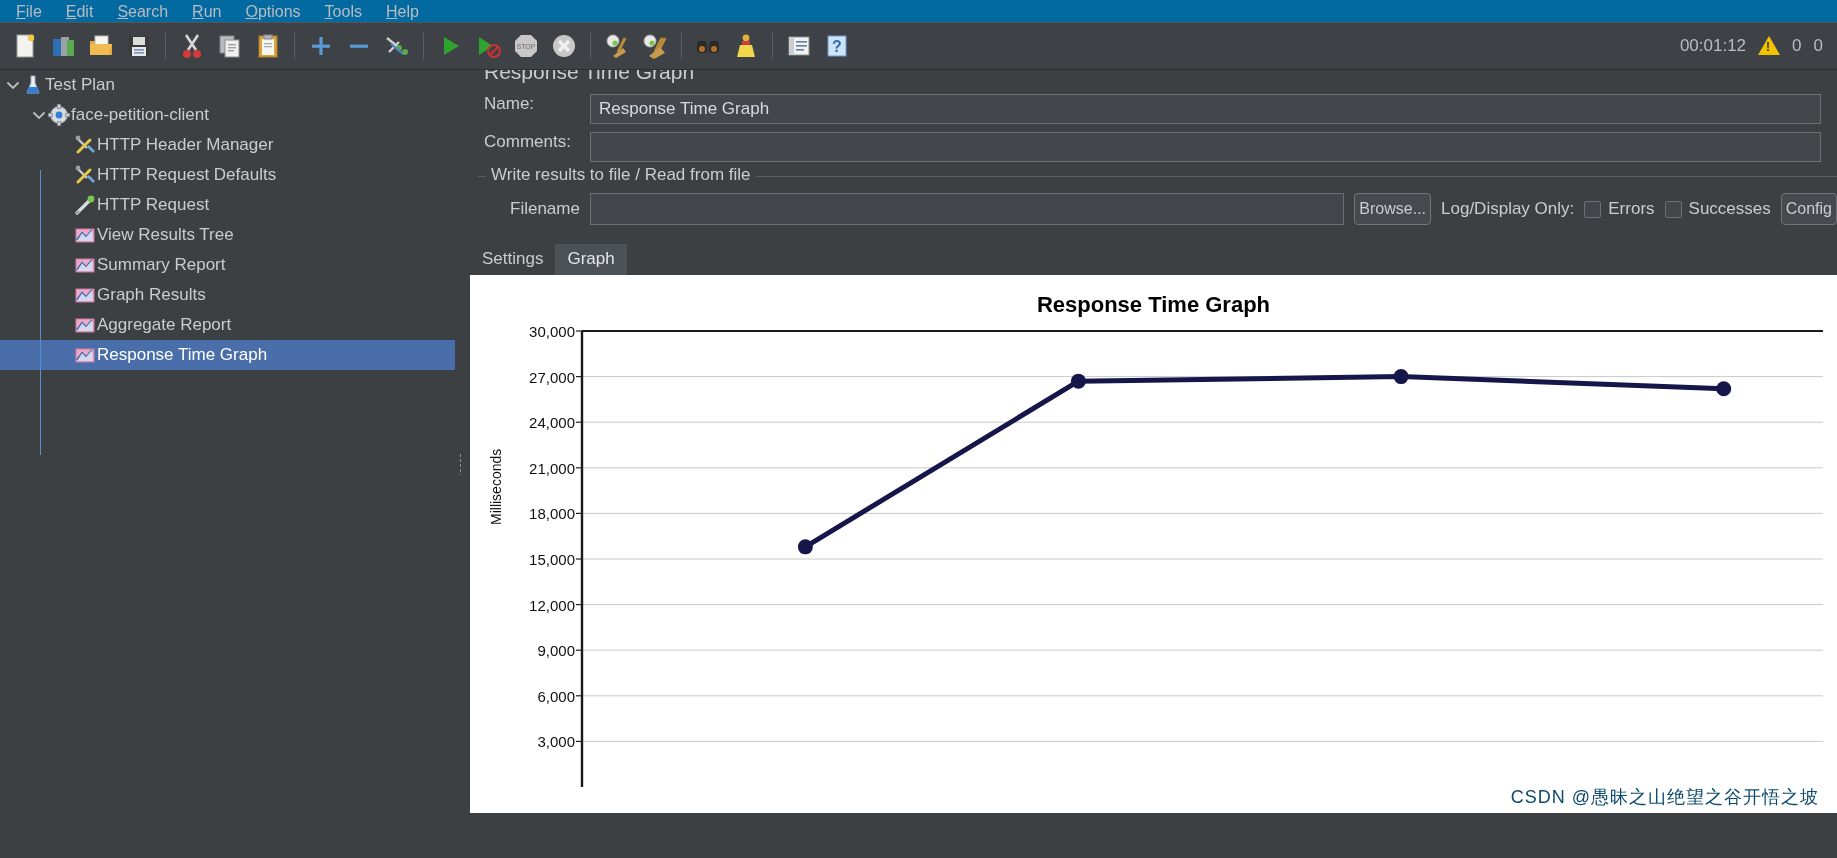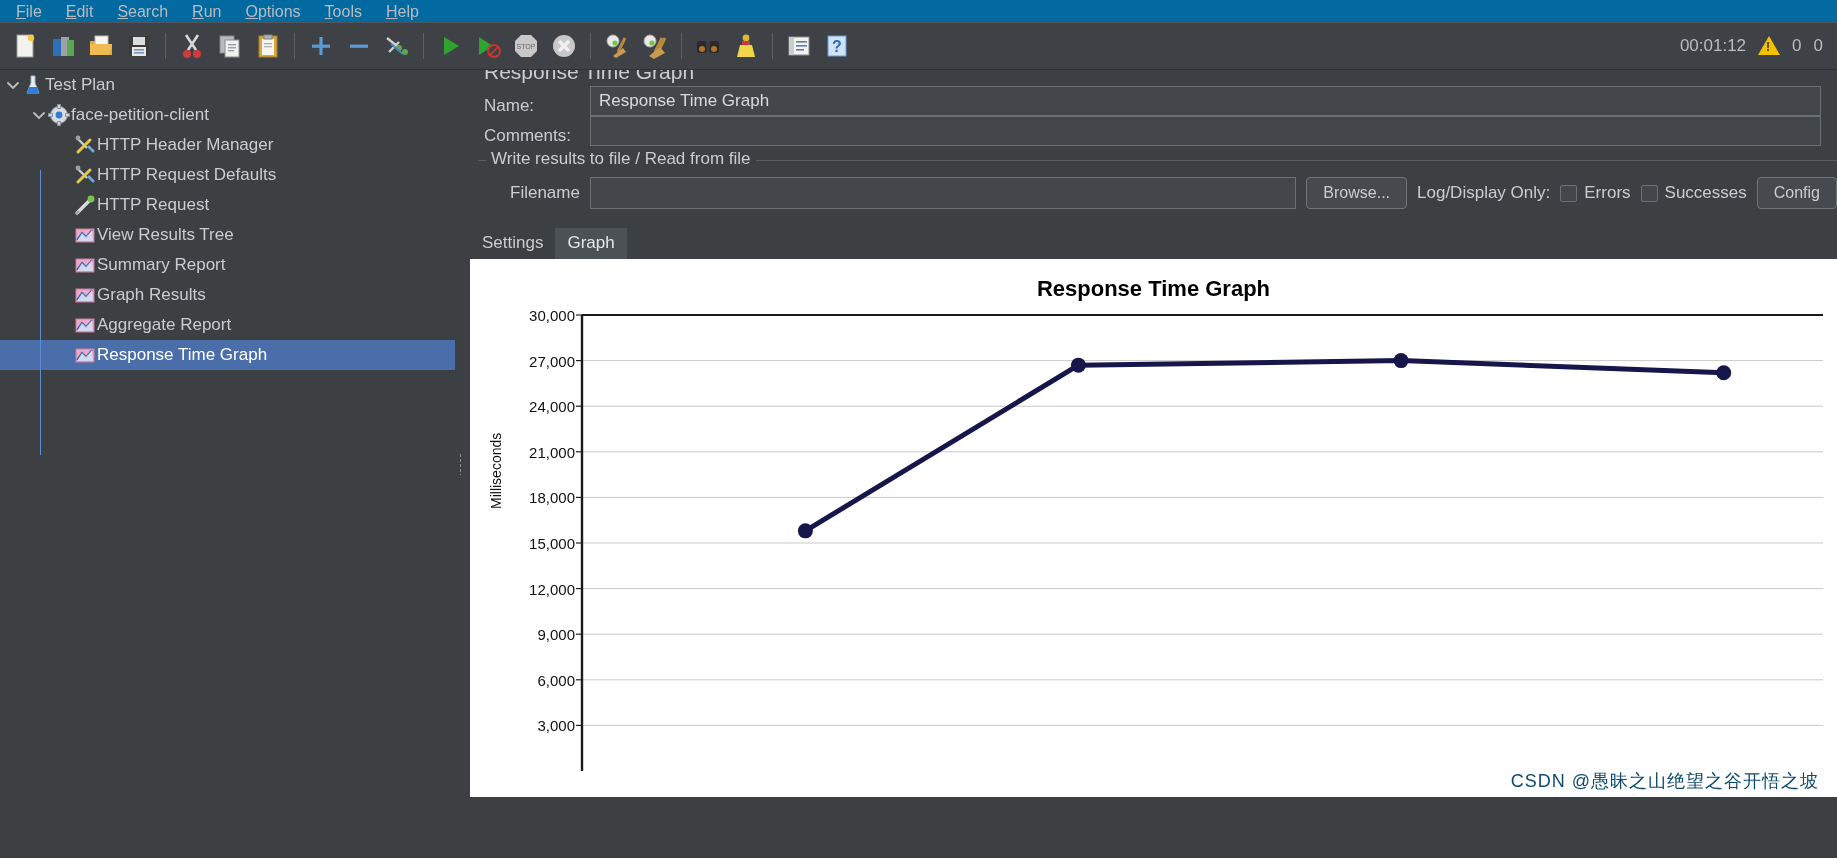--- a/index.html
+++ b/index.html
@@ -106,22 +106,22 @@
     width: 1371px; height: 788px;
     background: #3c4043;
     overflow: hidden;
   }
   .panel-title {
     font-size: 21px; color: #c9ccd0;
     padding: 0 0 0 18px; margin-top: -10px; height: 26px;
     white-space: nowrap;
   }
   .form-row {
-    display: flex; align-items: flex-end;
-    padding: 0 16px 0 18px; 
+    display: flex; align-items: flex-start;
+    padding: 0 16px 0 18px; margin-top: 8px;
   }
   .form-label {
     font-size: 17px; color: #c9ccd0;
     width: 106px; flex: 0 0 106px; text-align: left;
   }
   .text-field {
     height: 30px; background: #43474b;
     border: 1px solid #6b7074;
     font-size: 17px; color: #d7dadd;
     padding: 0 8px; line-height: 28px;
@@ -141,21 +141,21 @@
     display: flex; align-items: center; gap: 10px;
     padding: 14px 0 0 8px;
     margin-left: 24px;
   }
   .file-label { font-size: 17px; color: #c9ccd0; white-space: nowrap; }
   .file-input {
     height: 32px; flex: 1 1 auto;
     background: #43474b; border: 1px solid #6b7074;
   }
   .btn {
-    height: 32px; padding: 0 16px;
+    height: 32px; padding: 0 4px;
     background: #46494d; border: 1px solid #70757a;
     border-radius: 4px; font-size: 16px; color: #c9ccd0;
     display: flex; align-items: center; justify-content: center;
     white-space: nowrap; cursor: pointer;
   }
   .logdisp { font-size: 17px; color: #c9ccd0; white-space: nowrap; }
   .chk-wrap { display: flex; align-items: center; gap: 7px; white-space: nowrap; }
   .chk {
     width: 17px; height: 17px;
     background: #43474b; border: 1px solid #6b7074;

